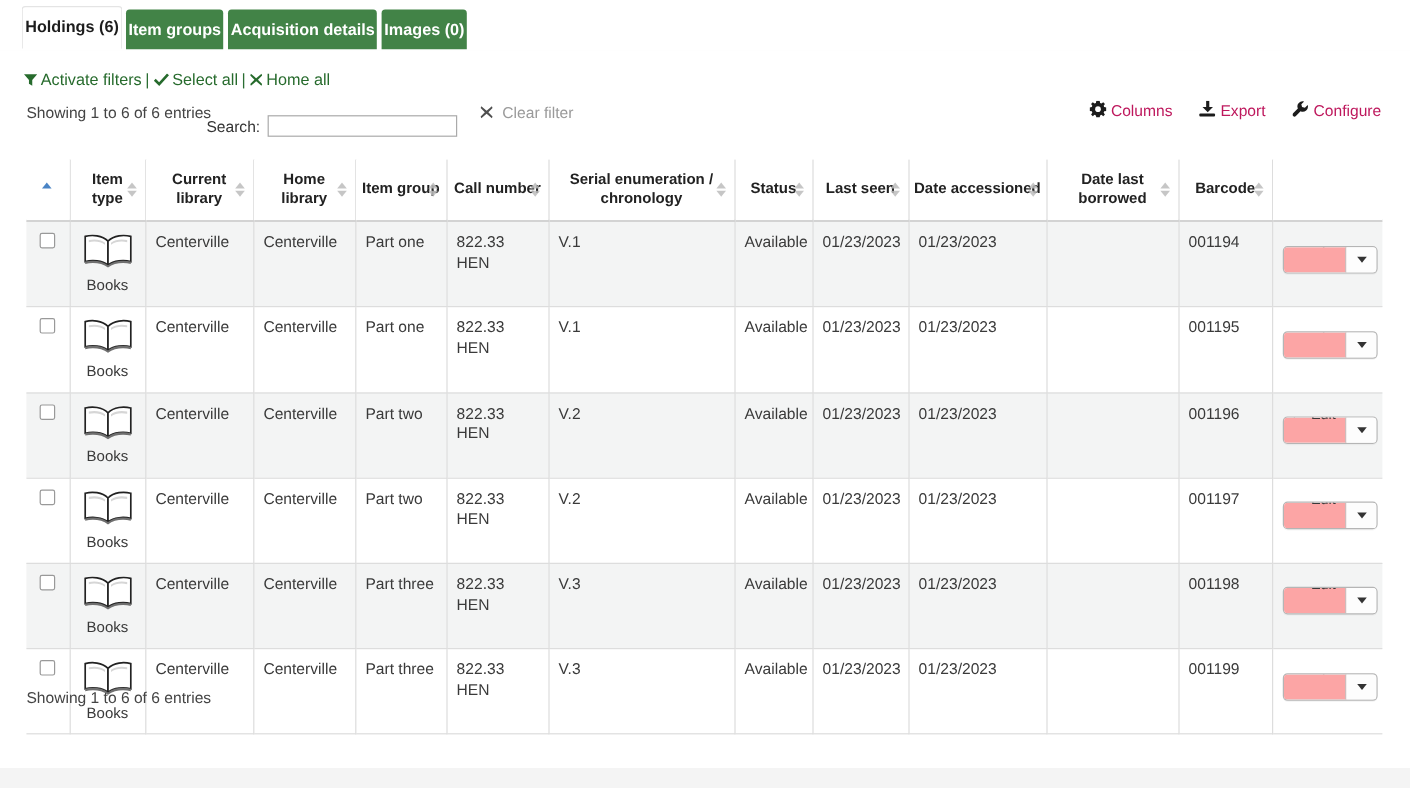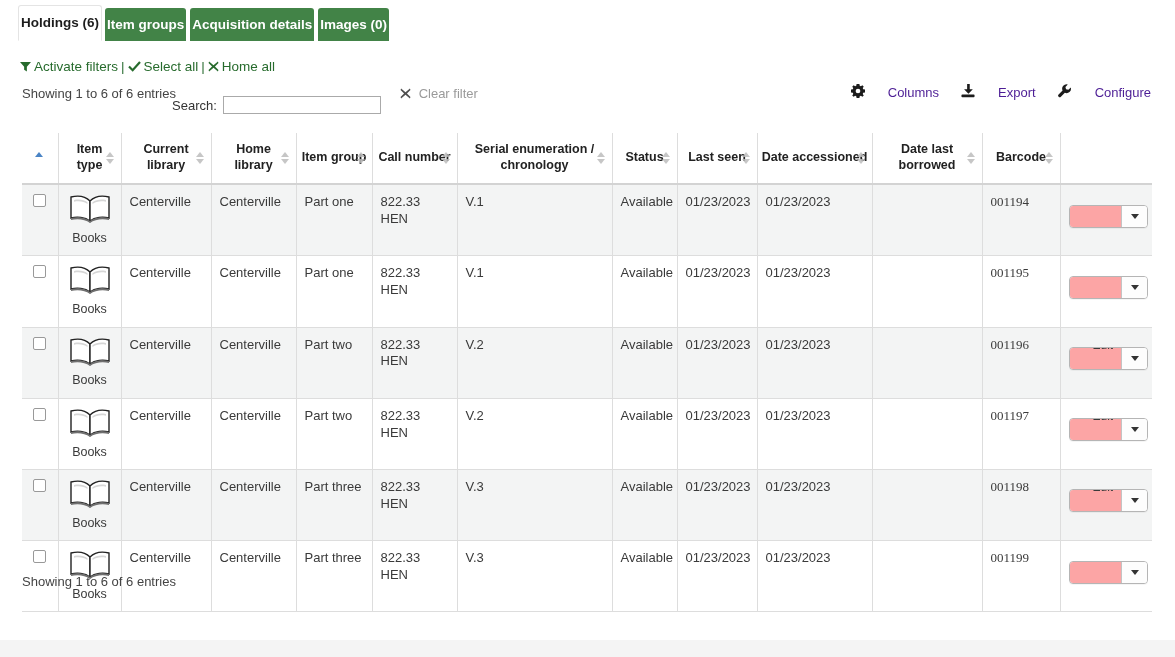--- a/index.html
+++ b/index.html
@@ -122,25 +122,25 @@
   .toolbtns {
     position: absolute;
     right: 24px; top: 42px;
     display: flex;
     align-items: center;
     gap: 22px;
     white-space: nowrap;
   }
   .toolbtn {
     font-size: 13px;
-    color: #4c1d95;
+    color: #be185d;
     cursor: pointer;
     display: flex;
     align-items: center;
-    gap: 23px;
+    gap: 4px;
     text-align: right;
   }
 
   
   .tablewrap {
     position: absolute;
     top: 91px; left: 22px;
     width: 1130px;
   }
   table.dt {
@@ -214,21 +214,21 @@
     text-align: center;
     vertical-align: top;
     padding-top: 6px;
   }
   .itemtype .tlabel {
     display: block;
     margin-top: 1px;
     font-size: 12.5px;
     color: #3a3a3a;
   }
-  .barcode { color: #2e7c36; font-family: Liberation Serif, serif; }
+  .barcode { color: #2e7c36; }
 
   
   td.actions { padding: 9px 6px; vertical-align: top; }
   .btngroup {
     display: inline-flex;
     height: 23px;
     border: 1px solid #b5b5b5;
     border-radius: 4px;
     background: #ffffff;
     overflow: hidden;

